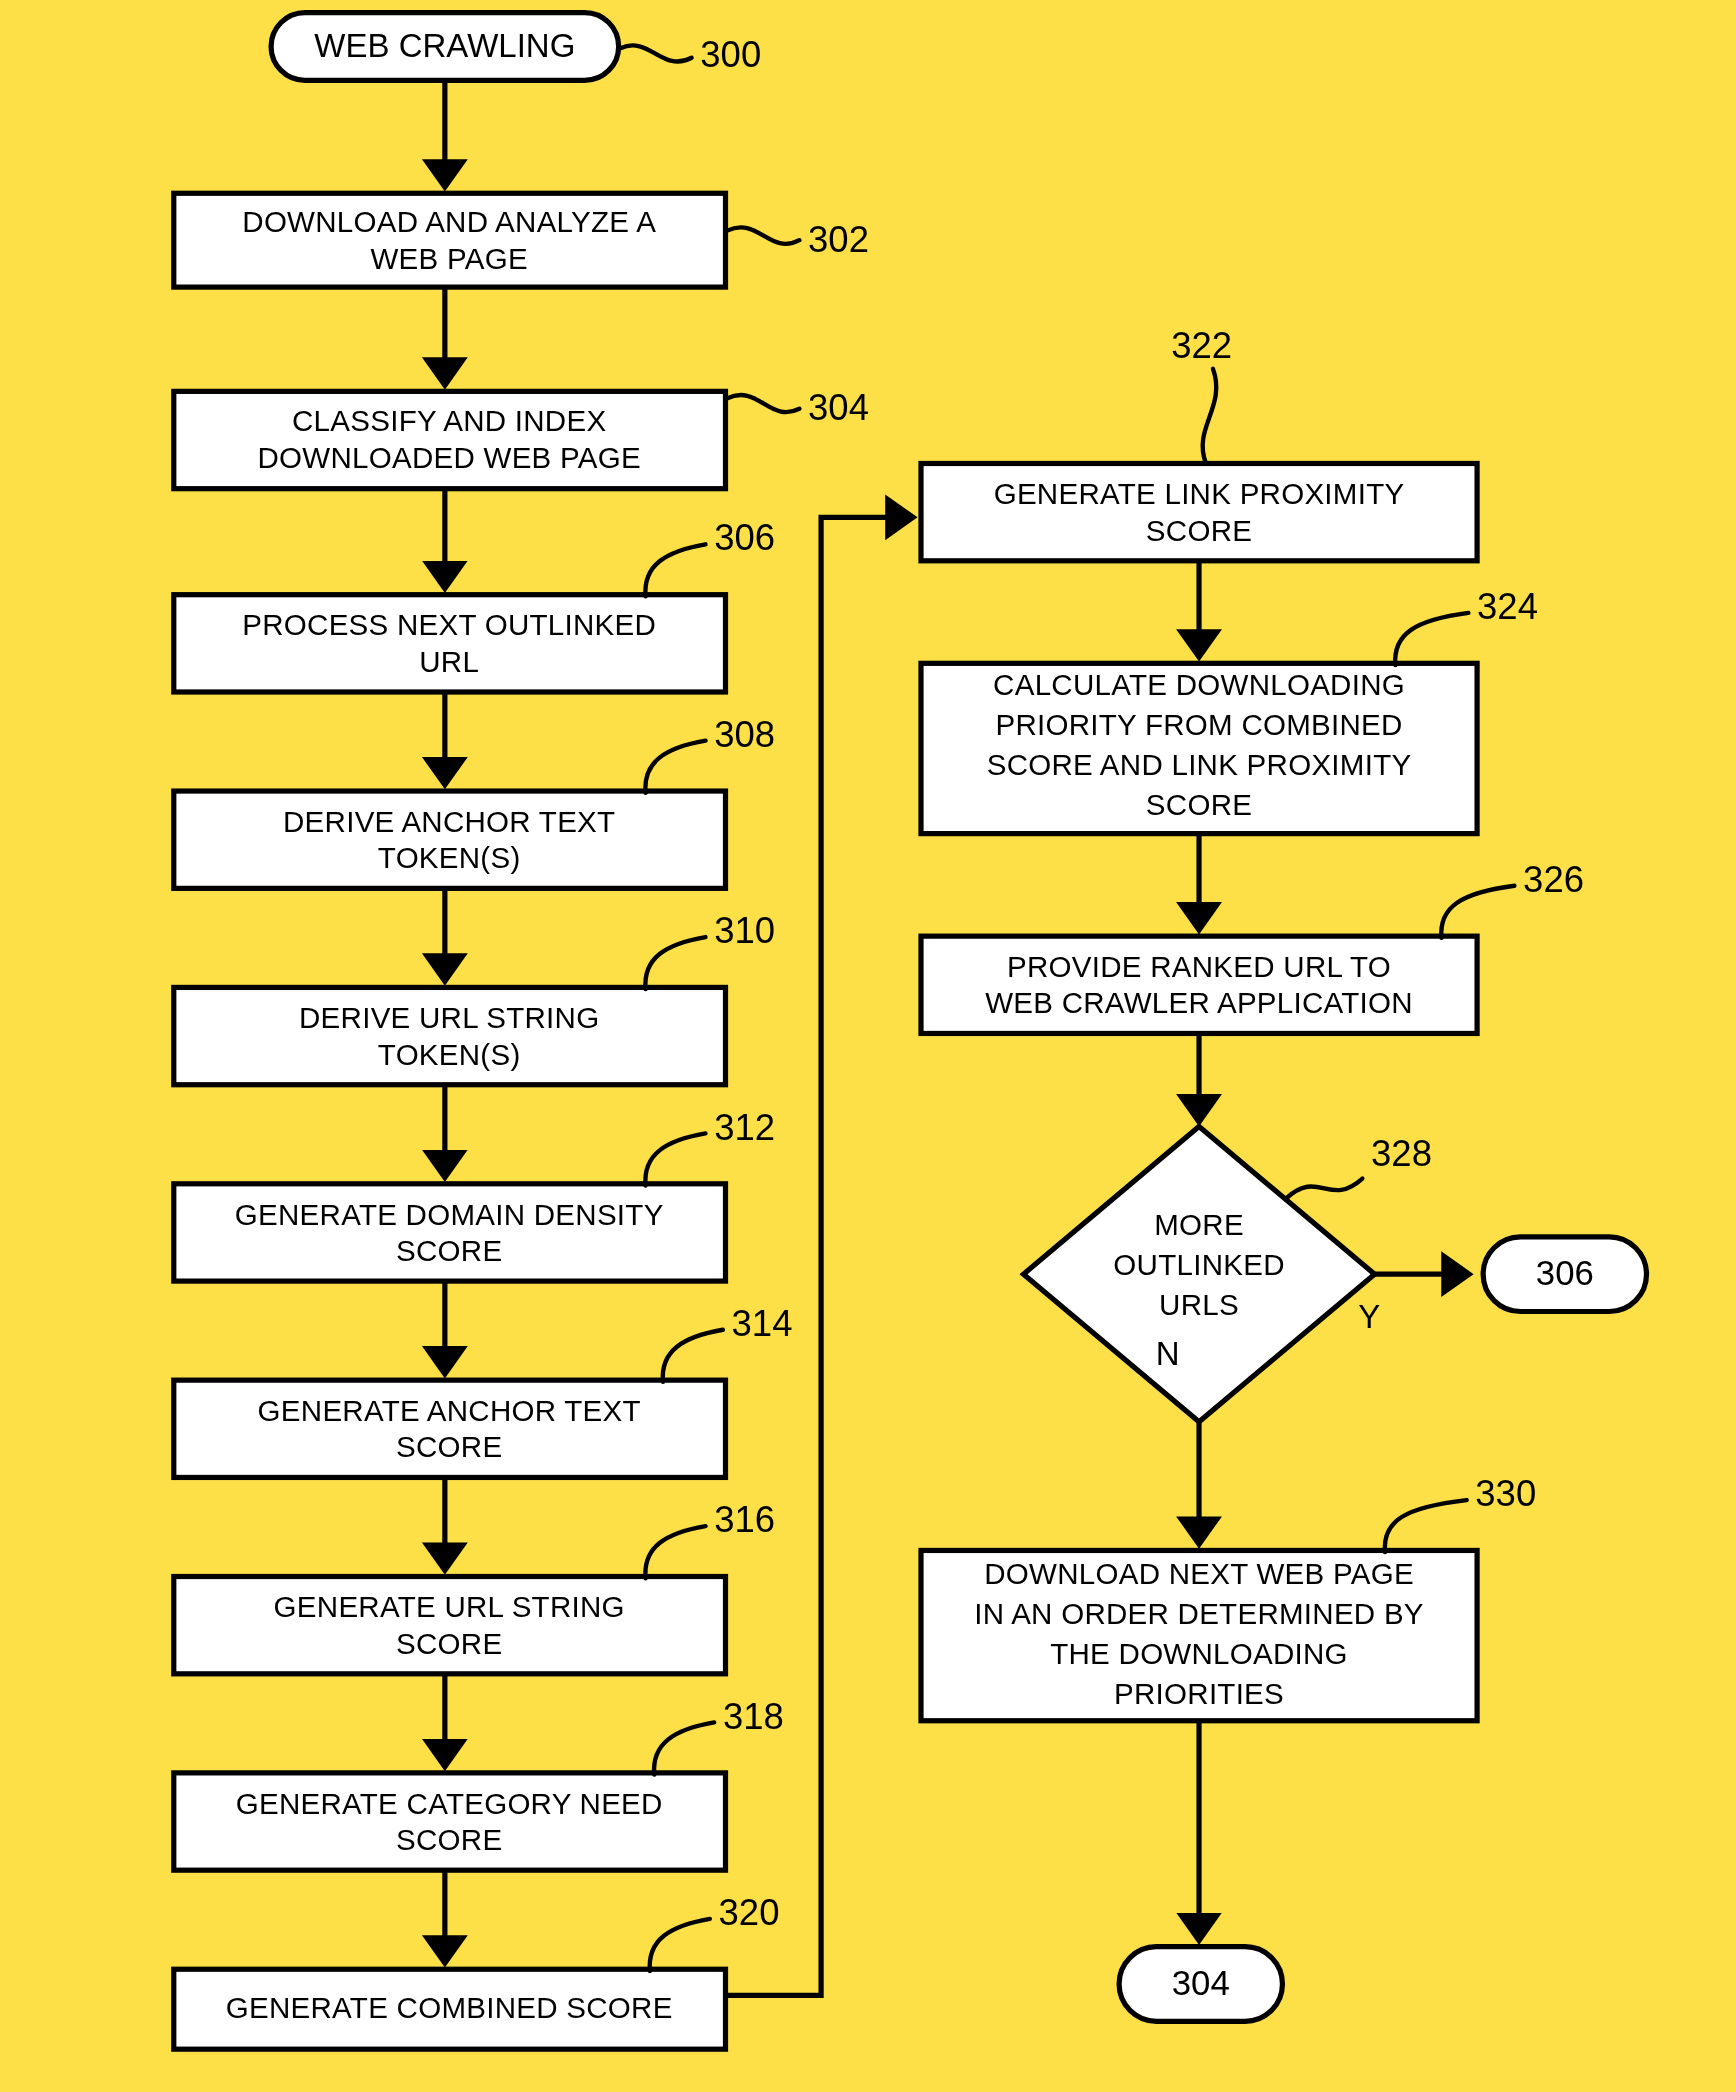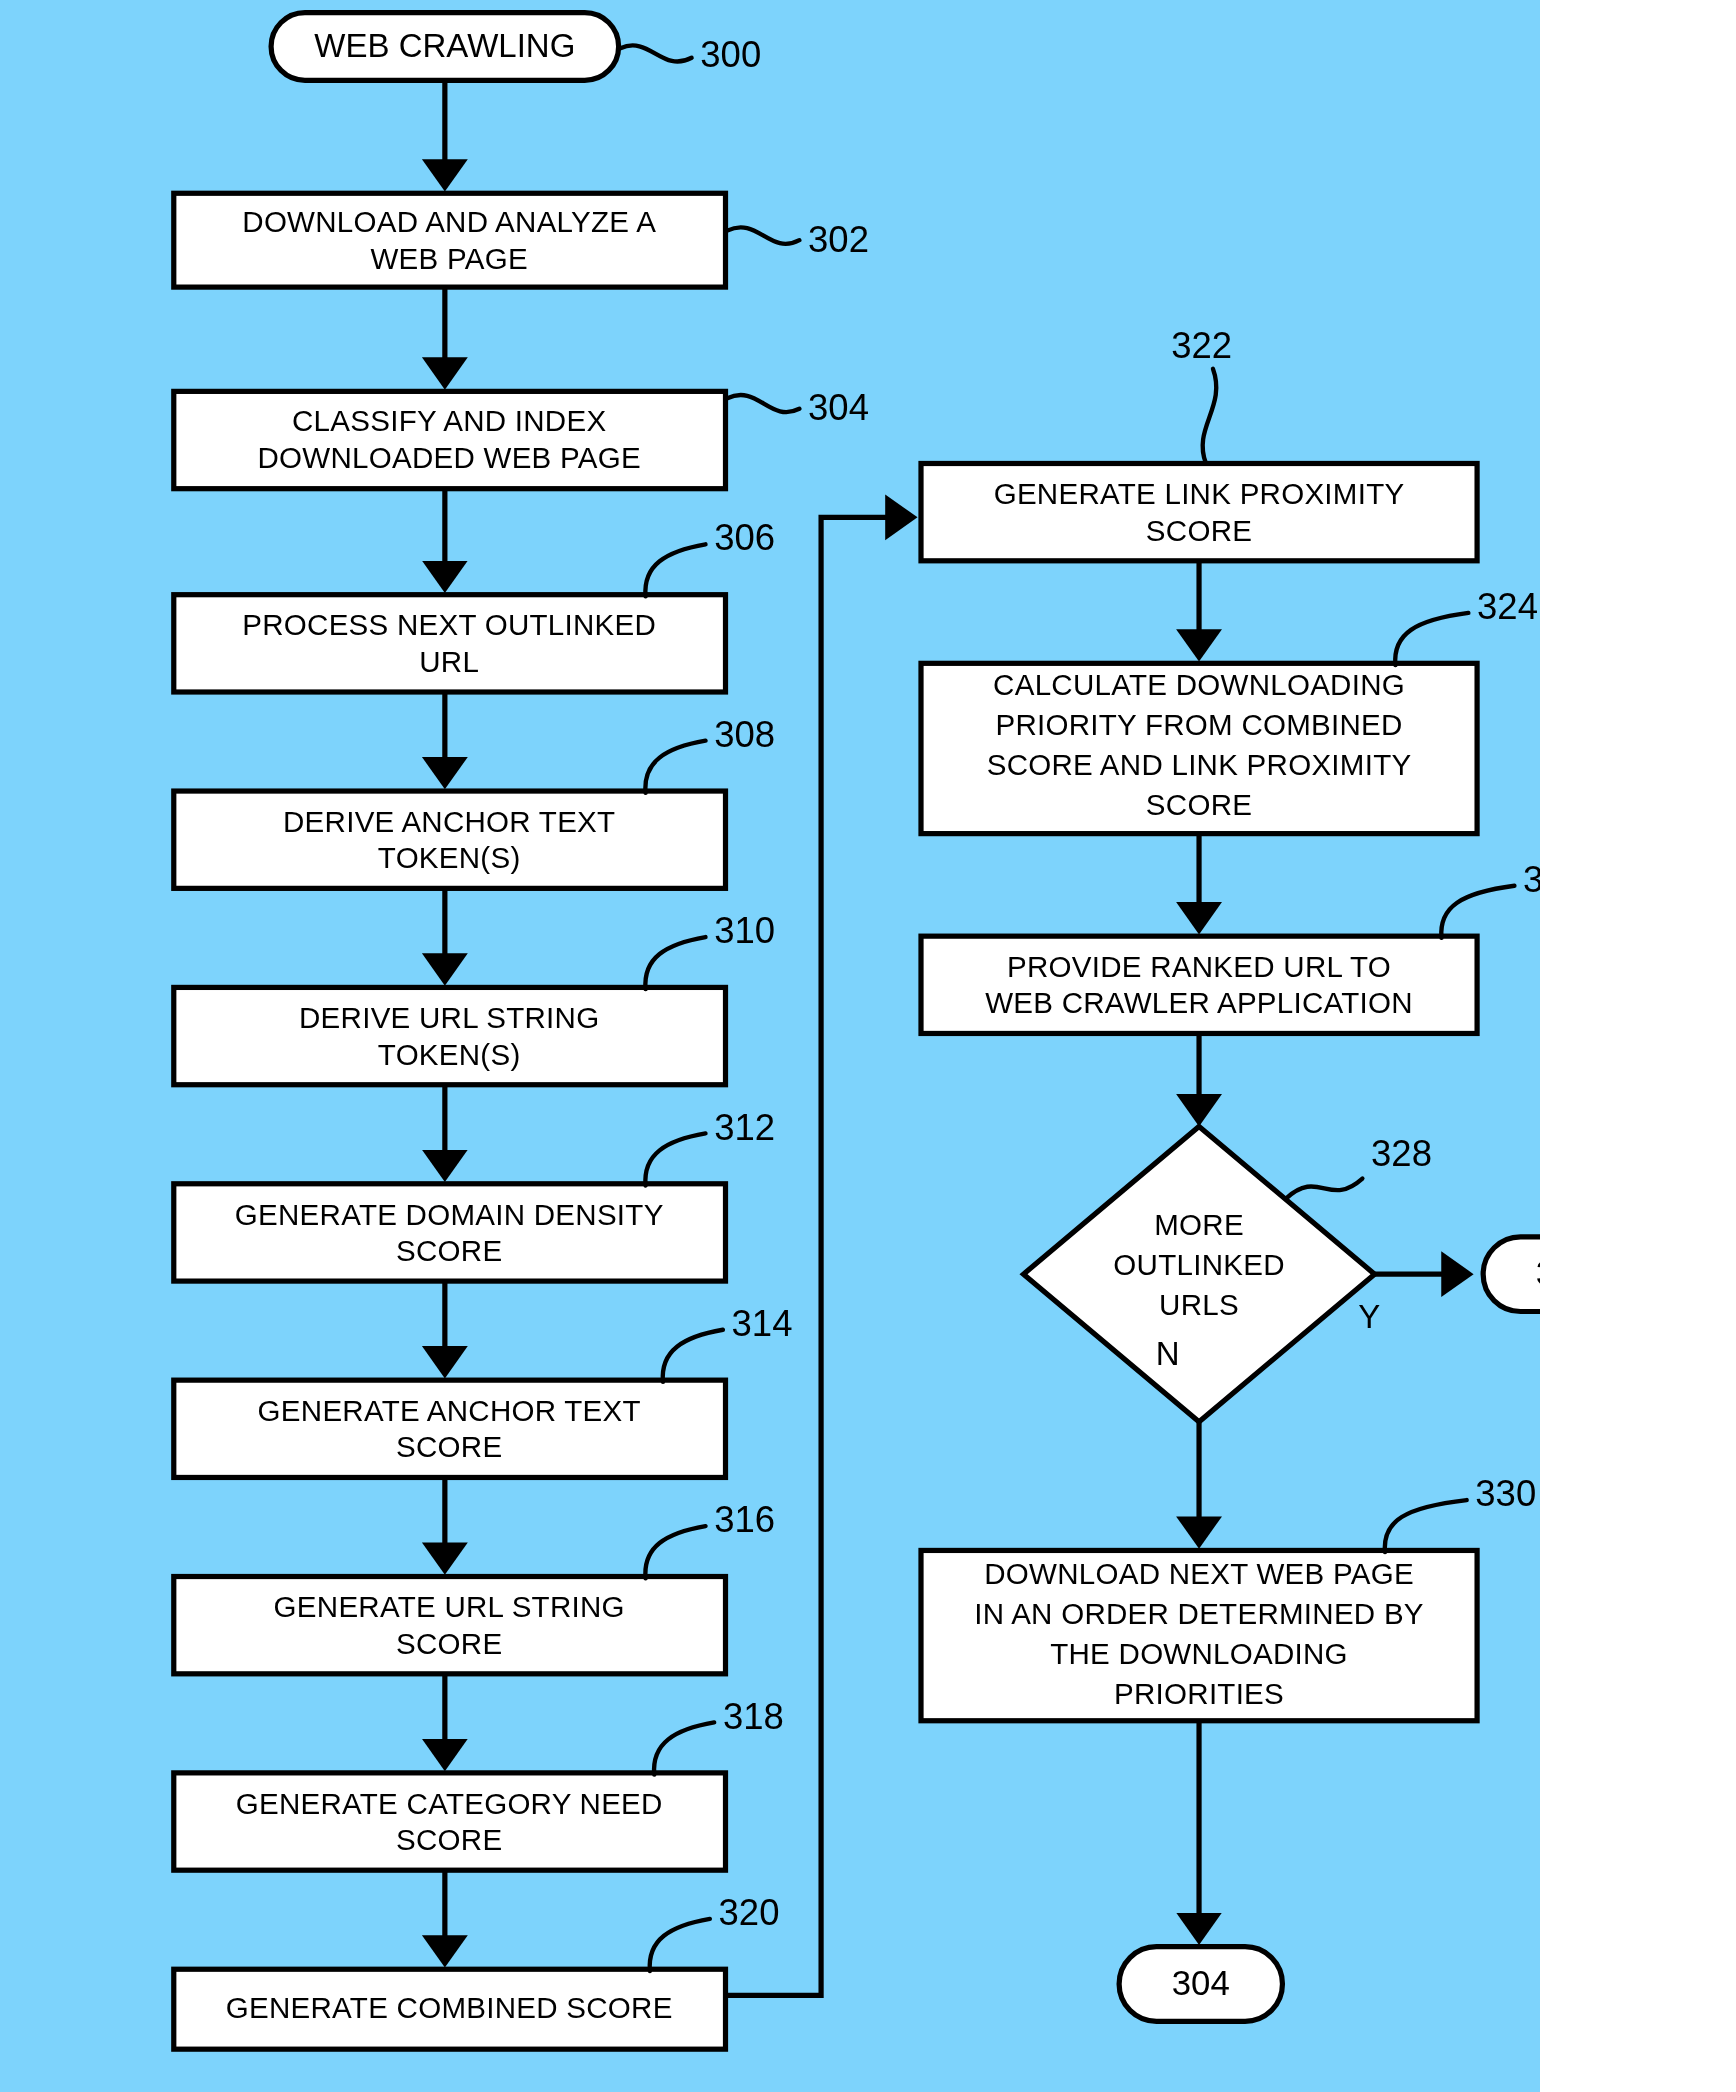--- a/index.html
+++ b/index.html
@@ -5,23 +5,23 @@
   html, body {
     margin: 0;
     padding: 0;
     background: #ffffff;
   }
   body {
     font-family: "Liberation Sans", sans-serif;
   }
   #figure-root {
     position: relative;
-    width: 1540px;
+    width: 1736px;
     height: 2093px;
-    background: #7dd3fc;
+    background: #fde047;
     overflow: hidden;
   }
   svg#flowchart {
     display: block;
     width: 1736px;
     height: 2093px;
   }
   .node-shape {
     fill: #ffffff;
     stroke: #000000;

